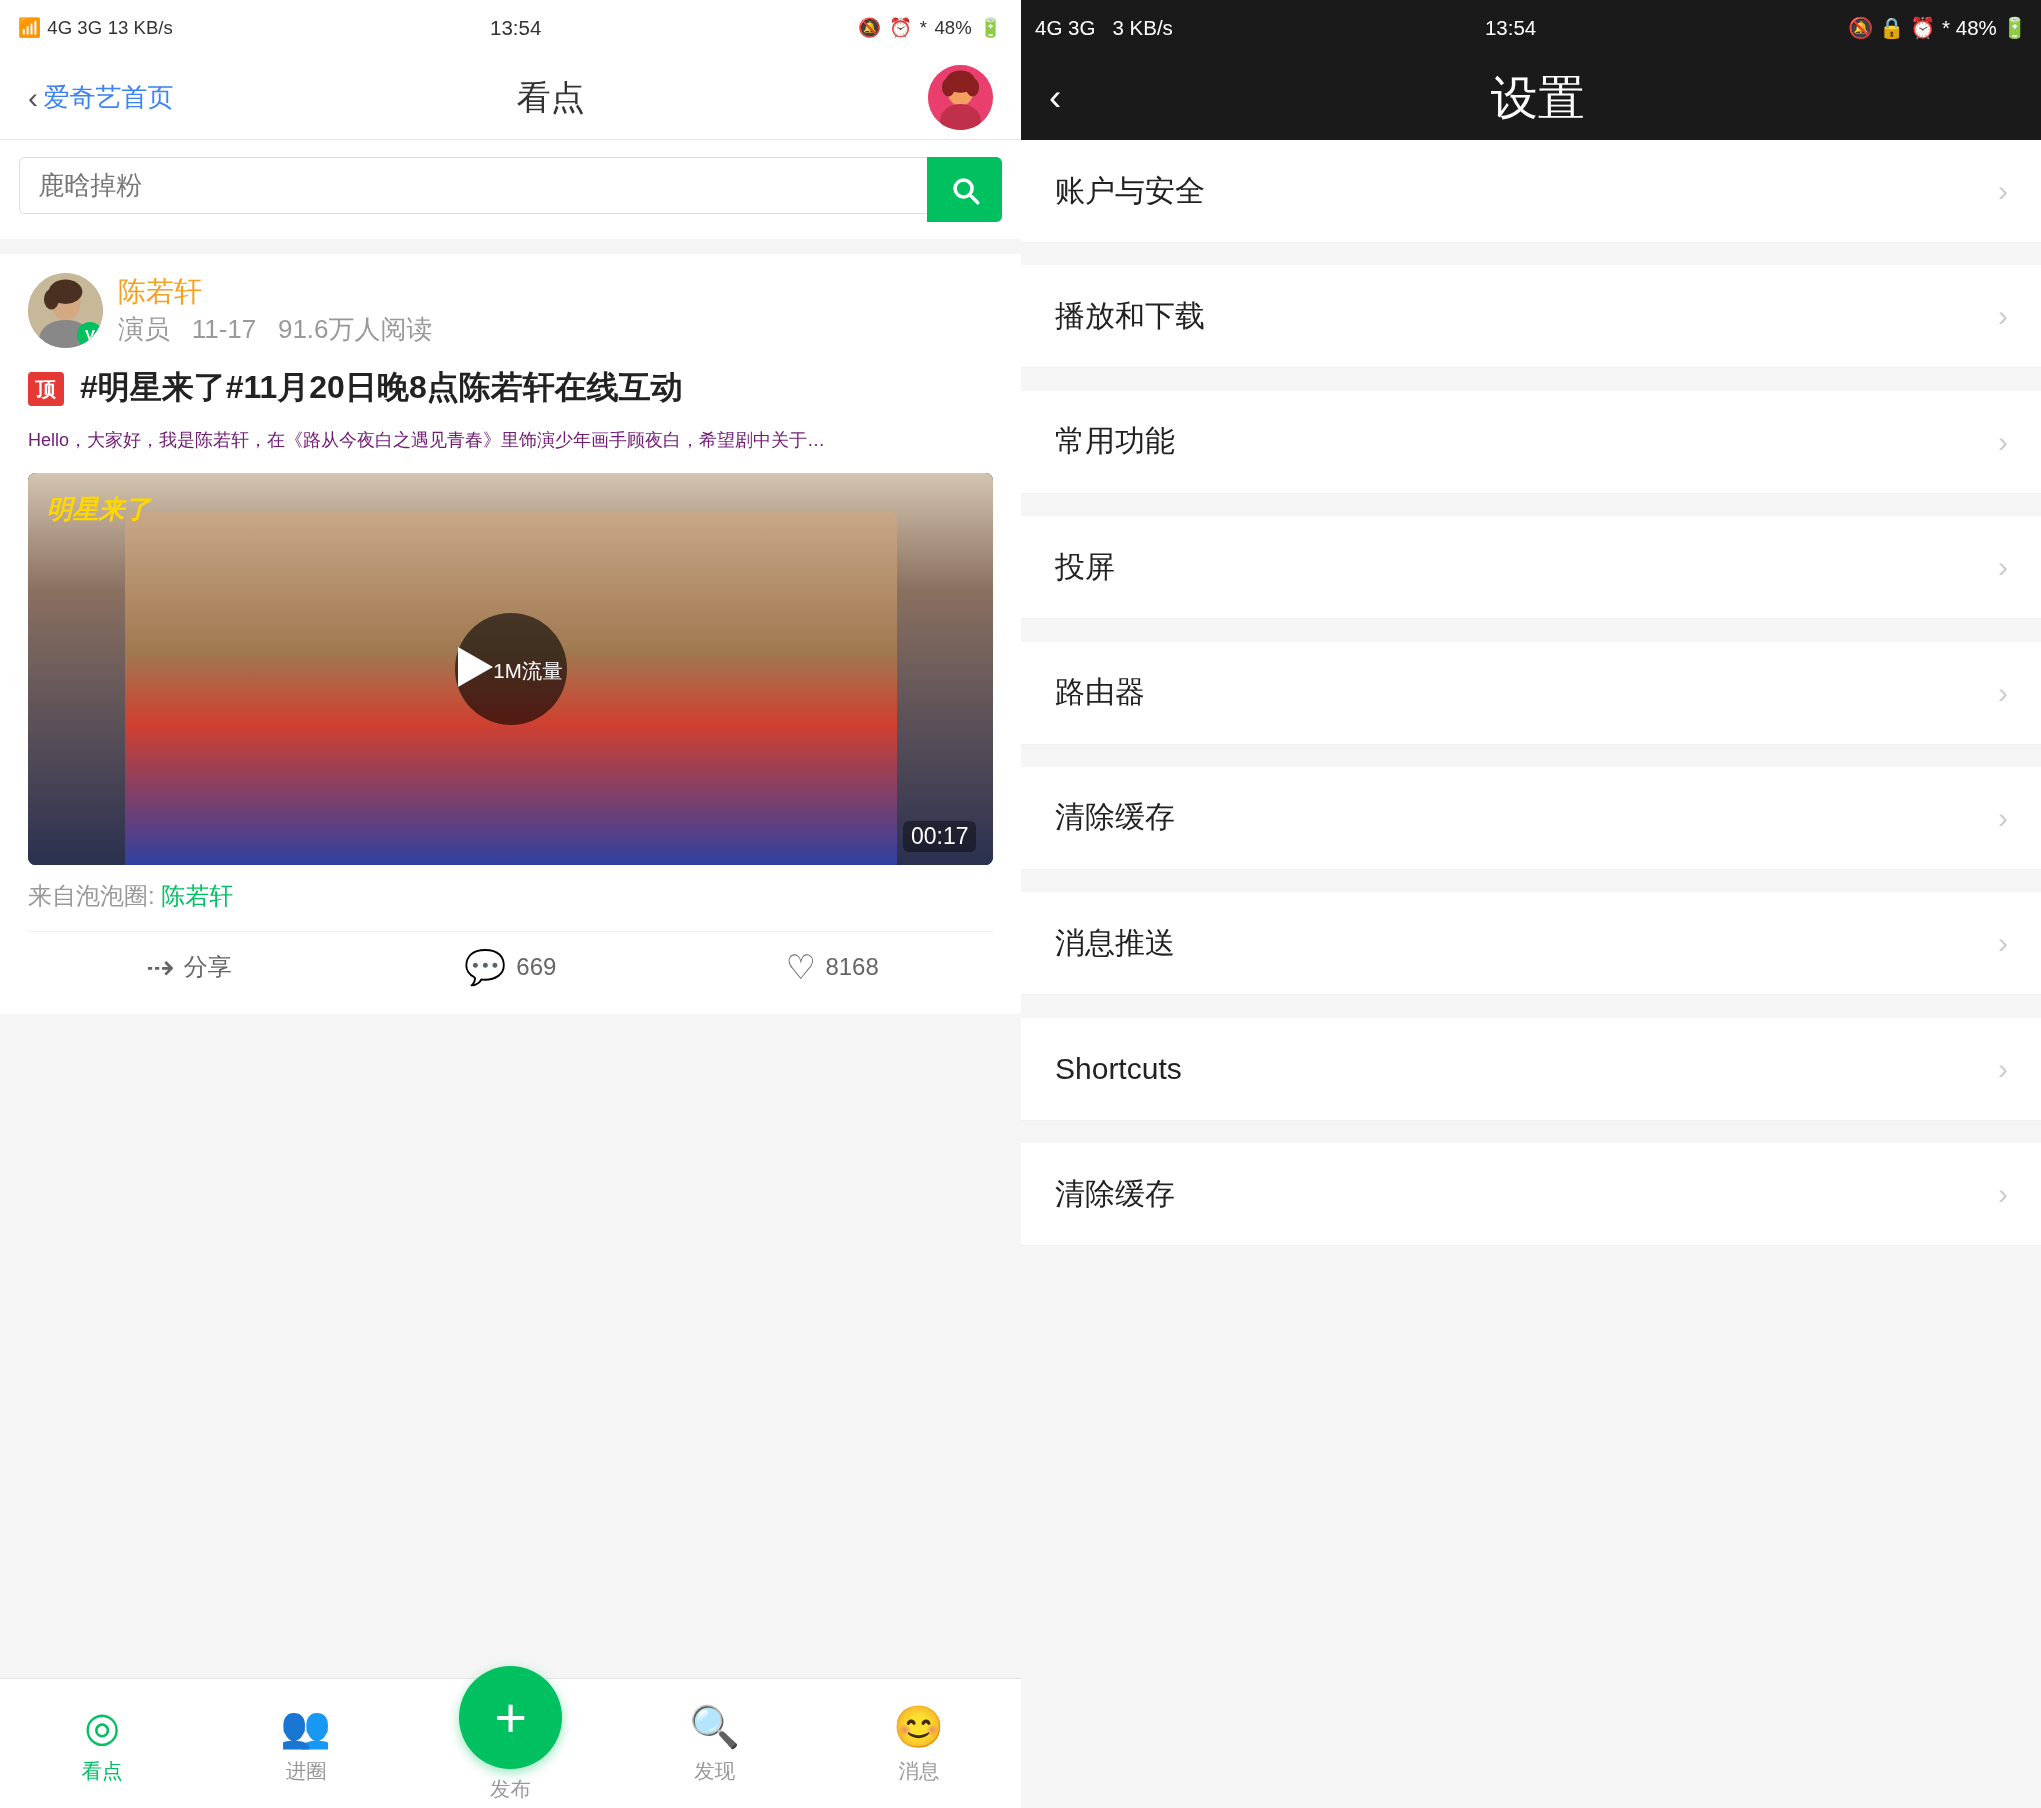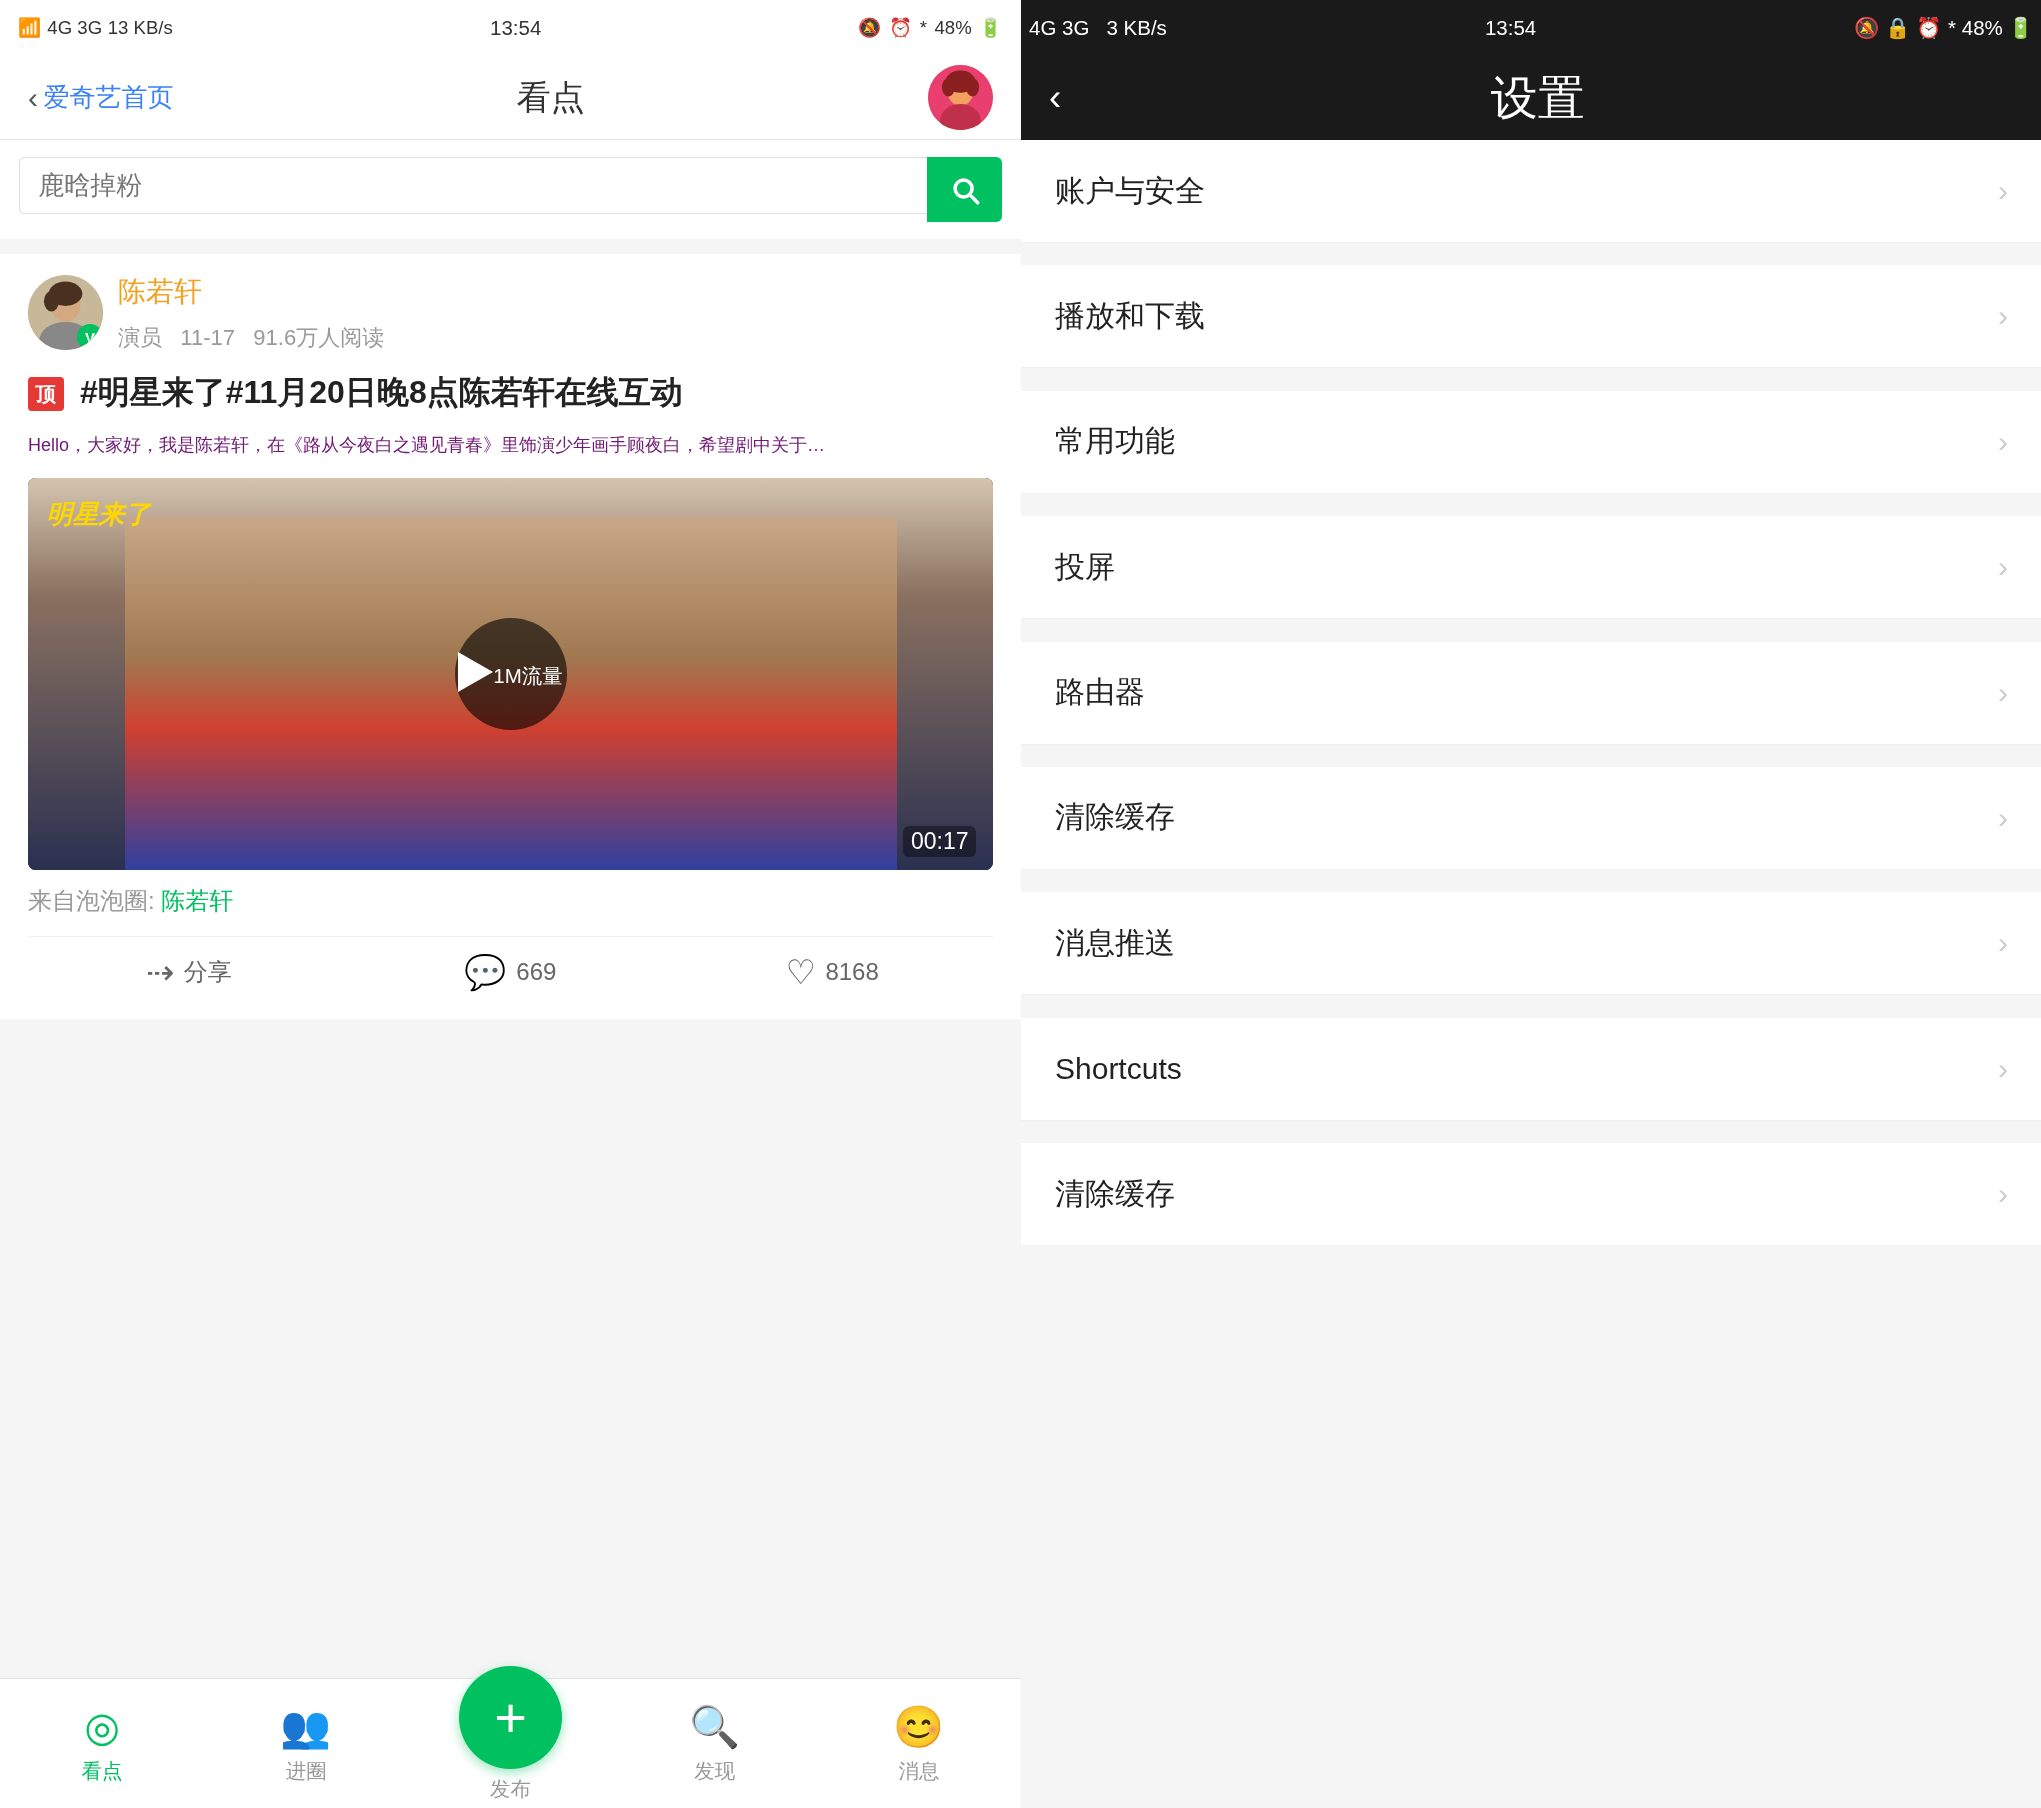--- a/index.html
+++ b/index.html
@@ -158,21 +158,21 @@
       border-radius: 50%;
       display: flex;
       align-items: center;
       justify-content: center;
       font-size: 15px;
       color: #fff;
       font-weight: bold;
     }
     .author-info { flex: 1; }
     .author-name { font-size: 28px; color: #f4a020; font-weight: 500; }
-    .author-meta { font-size: 22px; color: #999; margin-top: 12px; }
+    .author-meta { font-size: 26px; color: #999; margin-top: 1px; }
 
     .article-title {
       font-size: 32px;
       font-weight: bold;
       color: #222;
       line-height: 1.5;
       margin-bottom: 15px;
     }
     .top-badge {
       display: inline-block;
@@ -339,21 +339,21 @@
       display: flex;
       flex-direction: column;
     }
 
     .right-status-bar {
       height: 56px;
       background: #1a1a1a;
       display: flex;
       align-items: center;
       justify-content: space-between;
-      padding: 0 8px;
+      padding: 0 14px;
       color: #fff;
       font-size: 20.5px;
     }
 
     .right-top-nav {
       height: 84px;
       background: #1a1a1a;
       display: flex;
       align-items: center;
       padding: 0 28px;

